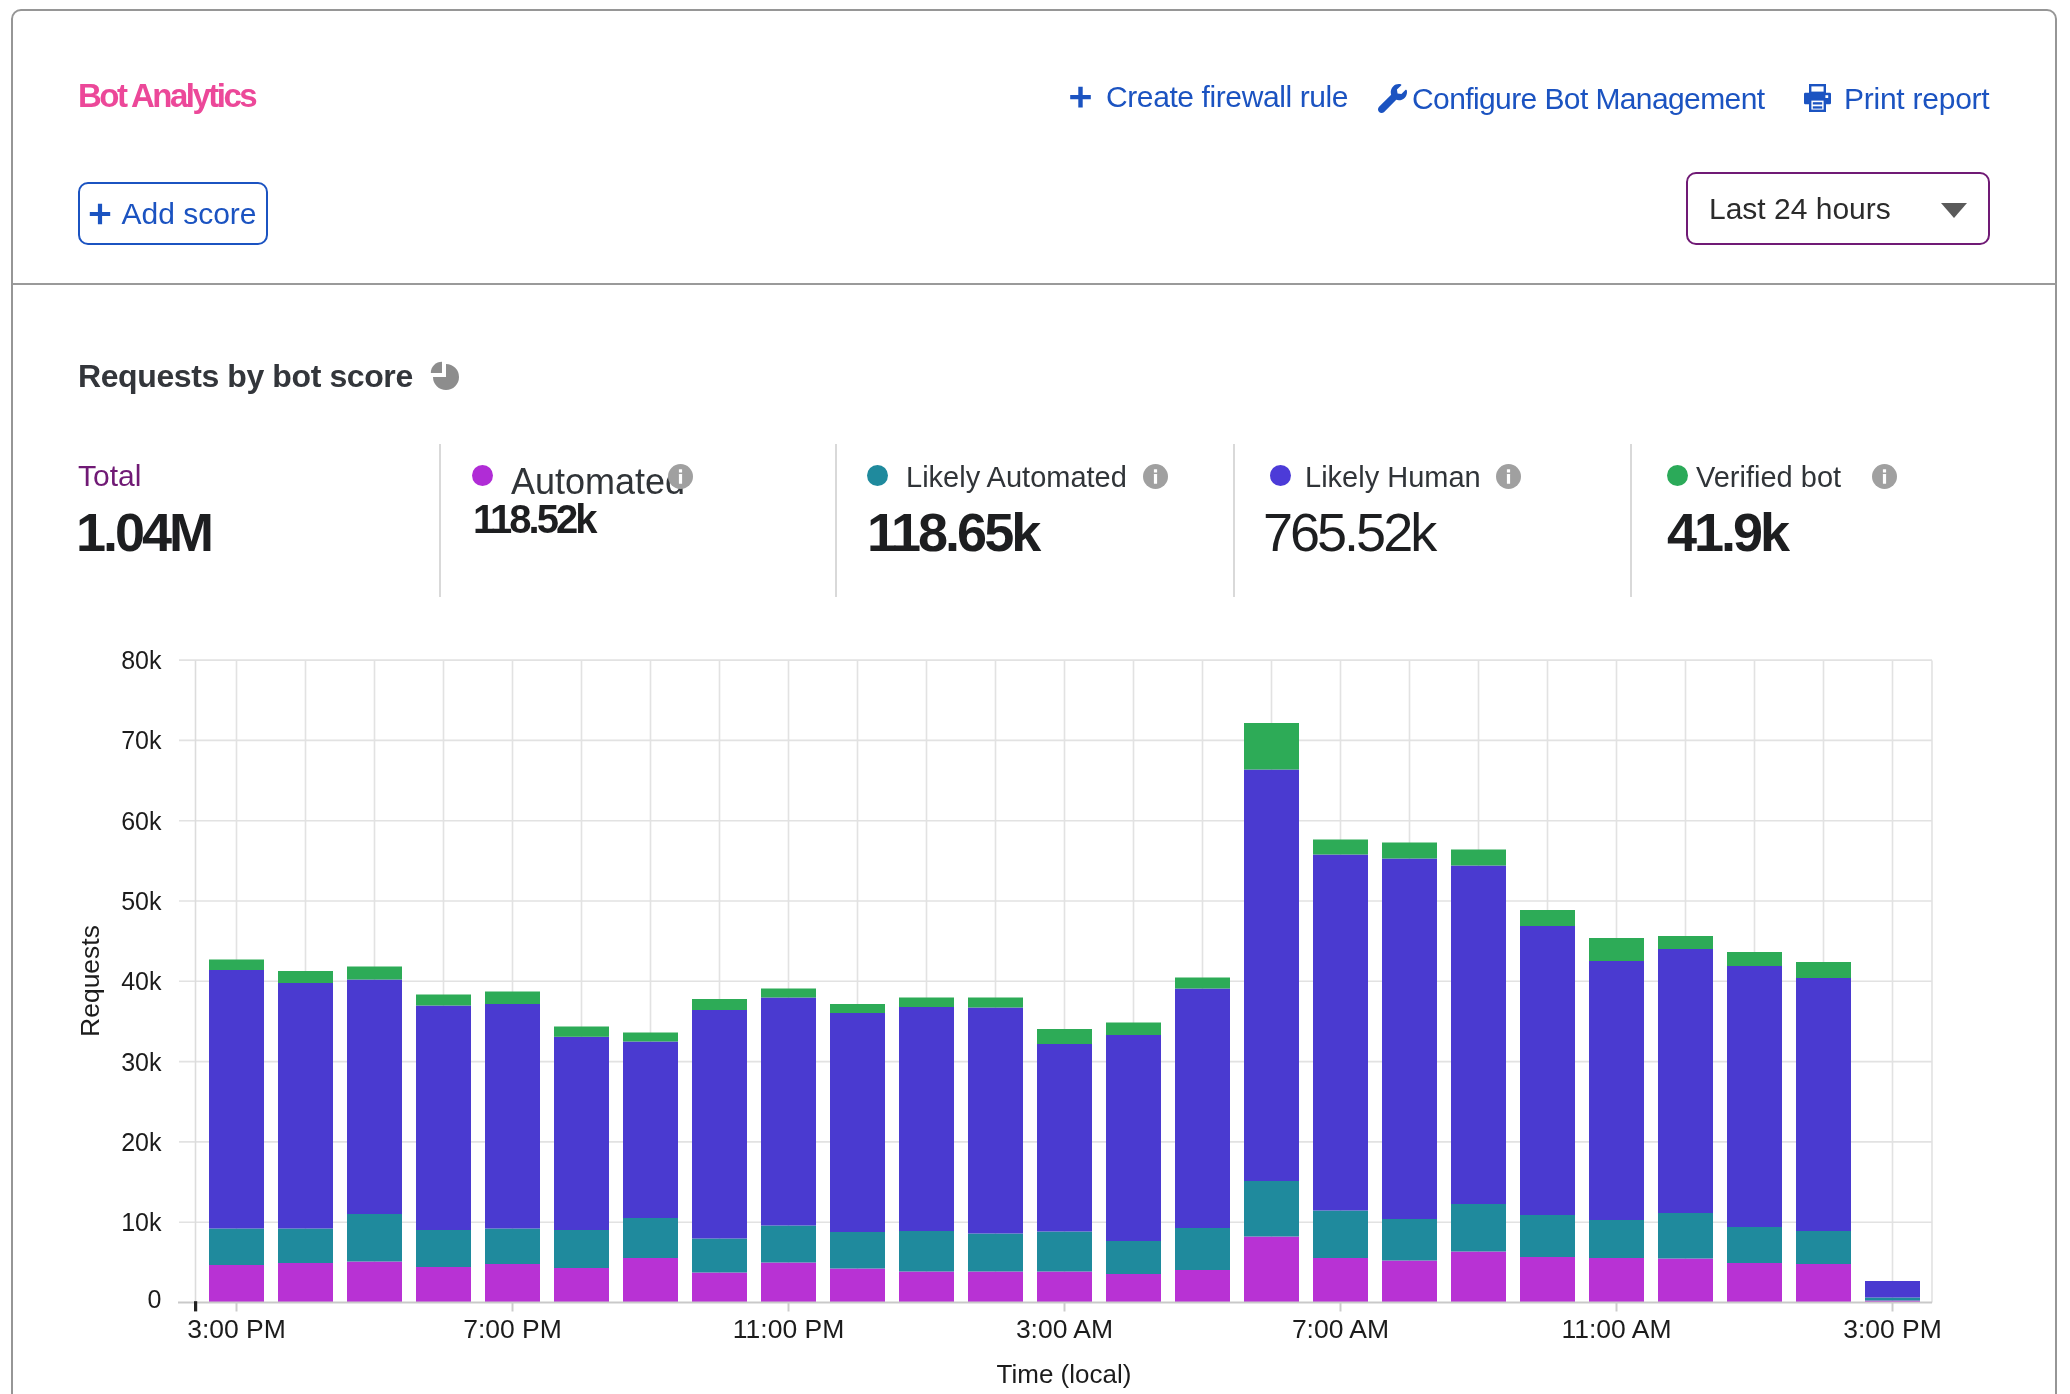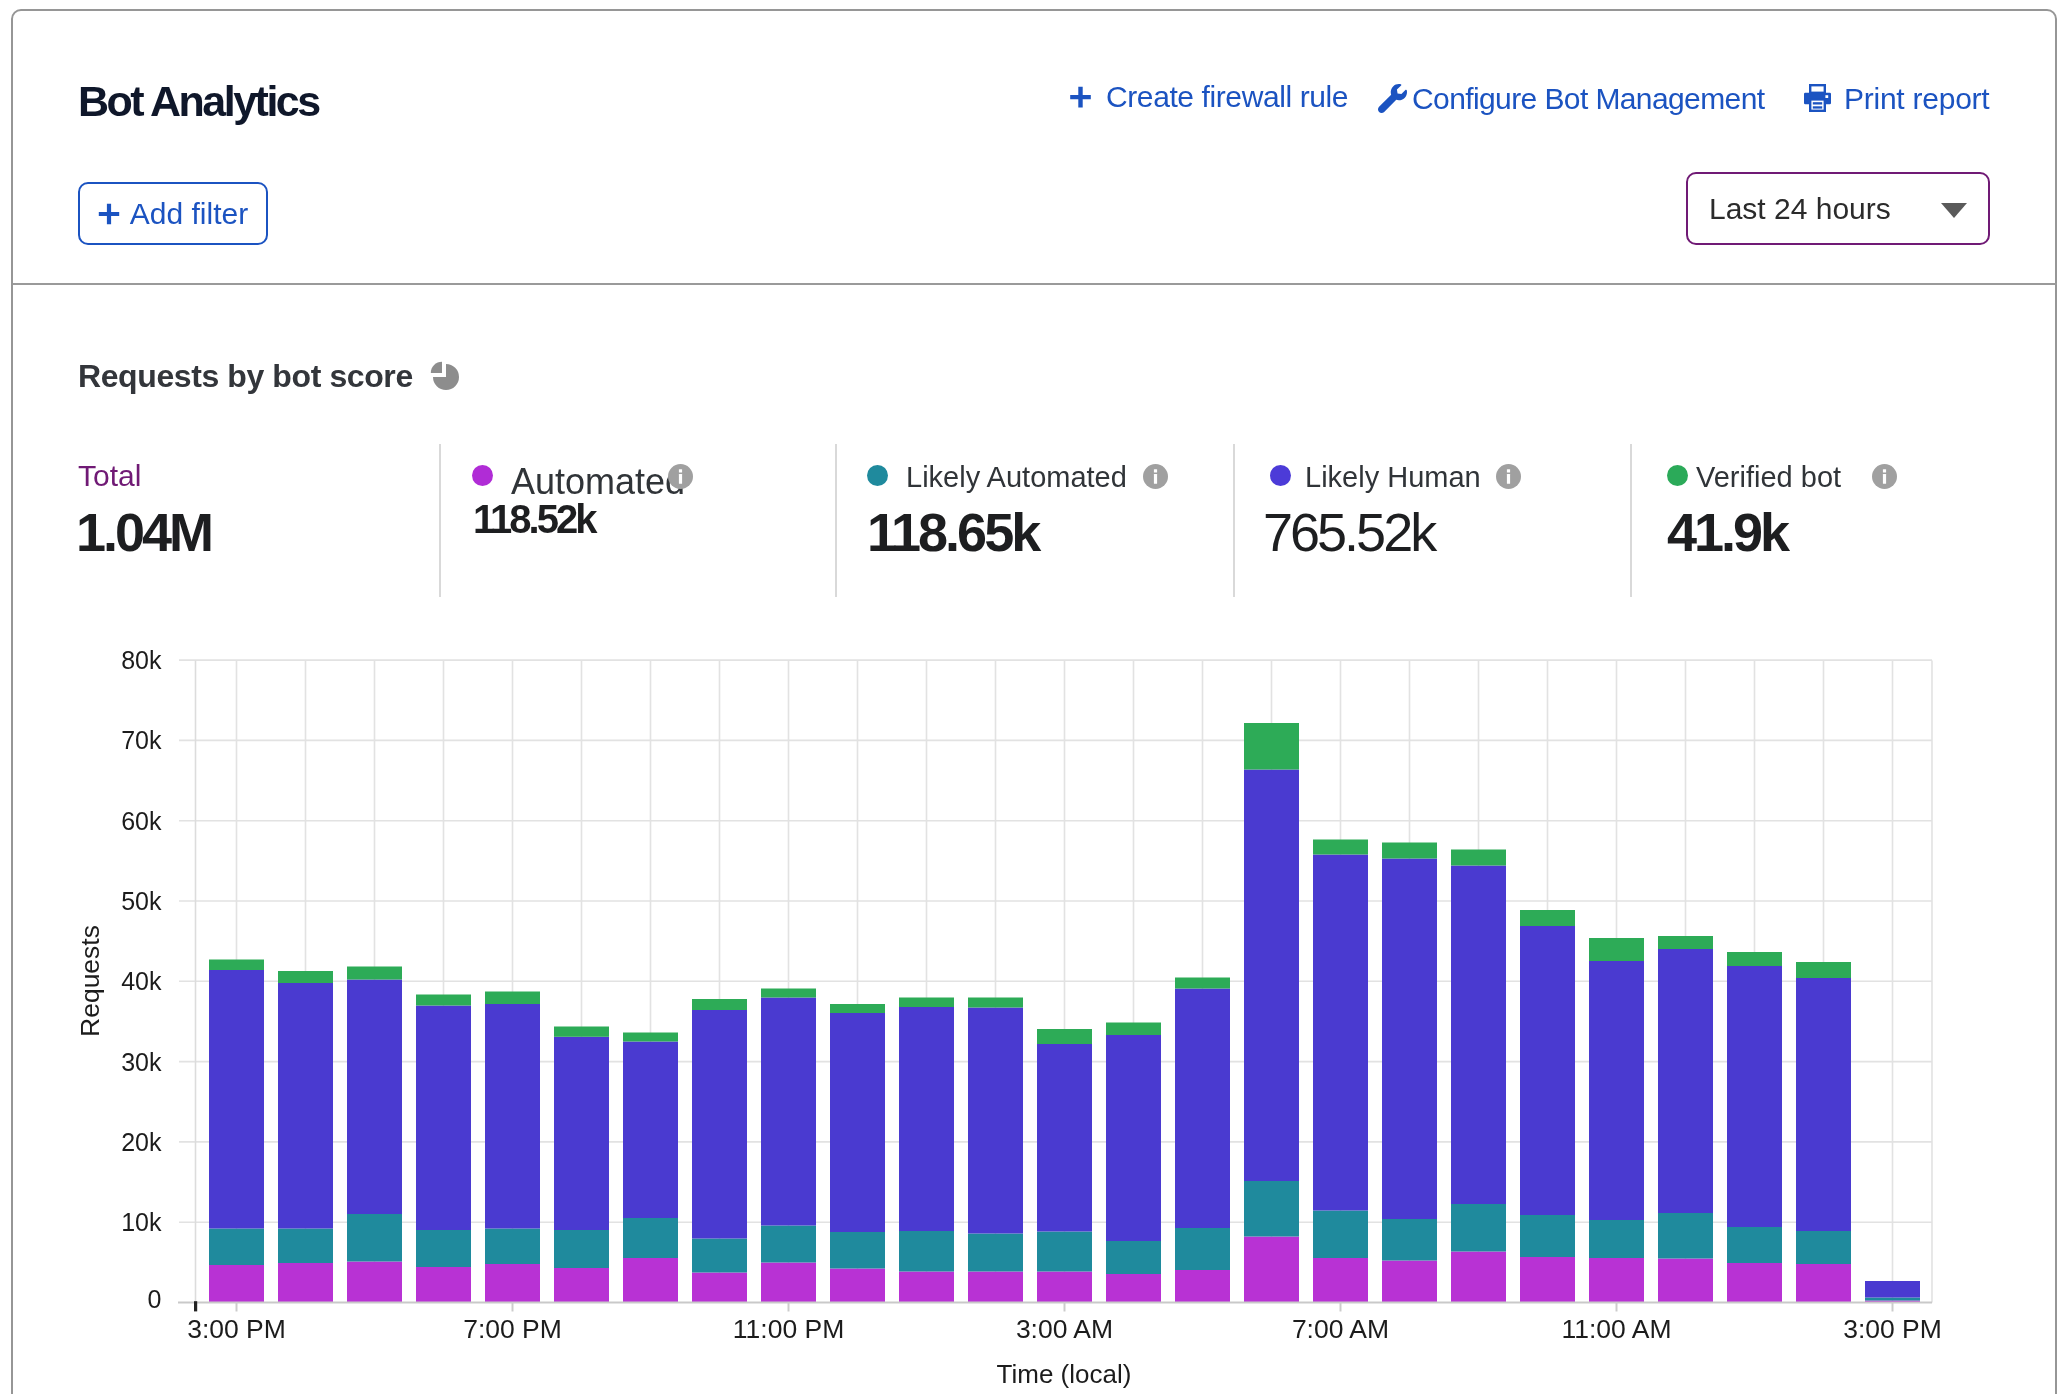--- a/index.html
+++ b/index.html
@@ -4,42 +4,42 @@
 <style>
 * { margin:0; padding:0; box-sizing:border-box; }
 html,body { width:2070px; height:1394px; background:#fff; font-family:"Liberation Sans", sans-serif; position:relative; overflow:hidden; }
 .card { position:absolute; left:11px; top:9px; width:2046px; height:1420px; border:2px solid #969696; border-radius:10px; }
 .linkrow { position:absolute; top:80px; font-size:30px; color:#1b53c1; white-space:nowrap; }
 </style>
 </head>
 <body>
 <div class="card"></div>
 
-<div style="position:absolute;left:78px;top:77px;font-size:43px;font-weight:700;letter-spacing:-2.5px;color:#0f172a">Bot Analytics</div>
+<div style="position:absolute;left:78px;top:77px;font-size:33px;font-weight:700;letter-spacing:-2.5px;color:#ec4899">Bot Analytics</div>
 
 <div class="linkrow" style="left:1069px"><span style="position:relative;top:2px;display:inline-block"><svg width="23" height="23" viewBox="0 0 23 23">
         <path d="M9.3 0.8 h4.4 v8.1 h8.1 v4.4 h-8.1 v8.1 h-4.4 v-8.1 h-8.1 v-4.4 h8.1 z" fill="#1b53c1"></path>
       </svg></span><span style="margin-left:14px;letter-spacing:-0.4px">Create firewall rule</span></div>
 <div class="linkrow" style="left:1378px"><span style="position:relative;top:4px;display:inline-block"><svg width="29" height="29" viewBox="0 0 512 512">
         <path fill="#1b53c1" d="M507.73 109.1c-2.24-9.03-13.54-12.09-20.12-5.51l-74.36 74.36-67.88-11.31-11.31-67.88 74.36-74.36c6.62-6.62 3.43-17.9-5.66-20.16-47.38-11.74-99.55.91-136.58 37.93-39.64 39.64-50.55 97.1-34.05 147.2L18.74 402.76c-24.99 24.99-24.99 65.51 0 90.5 24.99 24.99 65.51 24.99 90.5 0l213.21-213.21c50.12 16.71 107.47 5.68 147.37-34.22 37.07-37.07 49.7-89.32 37.91-136.73z"></path>
       </svg></span><span style="margin-left:5px;letter-spacing:-0.6px">Configure Bot Management</span></div>
 <div class="linkrow" style="left:1803px"><span style="position:relative;top:4px;display:inline-block"><svg width="29" height="29" viewBox="0 0 29 29">
 <rect x="7.2" y="1.2" width="14.6" height="7.6" fill="none" stroke="#1b53c1" stroke-width="2.4"></rect>
 <rect x="1" y="8.8" width="27" height="11.4" rx="1.2" fill="#1b53c1"></rect>
 <rect x="22.4" y="11.2" width="2.8" height="2.8" fill="#fff"></rect>
 <rect x="7.2" y="15.4" width="14.6" height="11.4" fill="#fff" stroke="#1b53c1" stroke-width="2.4"></rect>
 <rect x="9.8" y="18.2" width="9.4" height="2.3" fill="#1b53c1"></rect>
 <rect x="9.8" y="22.3" width="9.4" height="2.3" fill="#1b53c1"></rect>
 </svg></span><span style="margin-left:12px;letter-spacing:-0.25px">Print report</span></div>
 
 <div style="position:absolute;left:78px;top:182px;width:190px;height:63px;border:2.5px solid #1b53c1;border-radius:10px;display:flex;align-items:center;justify-content:center;color:#1b53c1">
   <svg width="22" height="22" viewBox="0 0 22 22" style="flex:none">
       <path d="M8.9 0.8 h4.2 v8.1 h8.1 v4.2 h-8.1 v8.1 h-4.2 v-8.1 h-8.1 v-4.2 h8.1 z" fill="#1b53c1"></path>
     </svg>
-    <span style="font-size:30px;margin-left:10px">Add filter</span>
+    <span style="font-size:30px;margin-left:10px">Add score</span>
 </div>
 
 <div style="position:absolute;left:1686px;top:172px;width:304px;height:73px;border:2px solid #701a75;border-radius:10px;display:flex;align-items:center;color:#2b2b2b">
   <span style="font-size:30px;margin-left:21px">Last 24 hours</span>
   <svg style="position:absolute;right:21px;top:29px" width="26" height="15" viewBox="0 0 26 15">
       <path d="M0 0 h26 l-13 15 z" fill="#5a5a5a"></path>
     </svg>
 </div>
 
 <div style="position:absolute;left:13px;top:282.5px;width:2044px;height:2px;background:#9a9a9a"></div>

